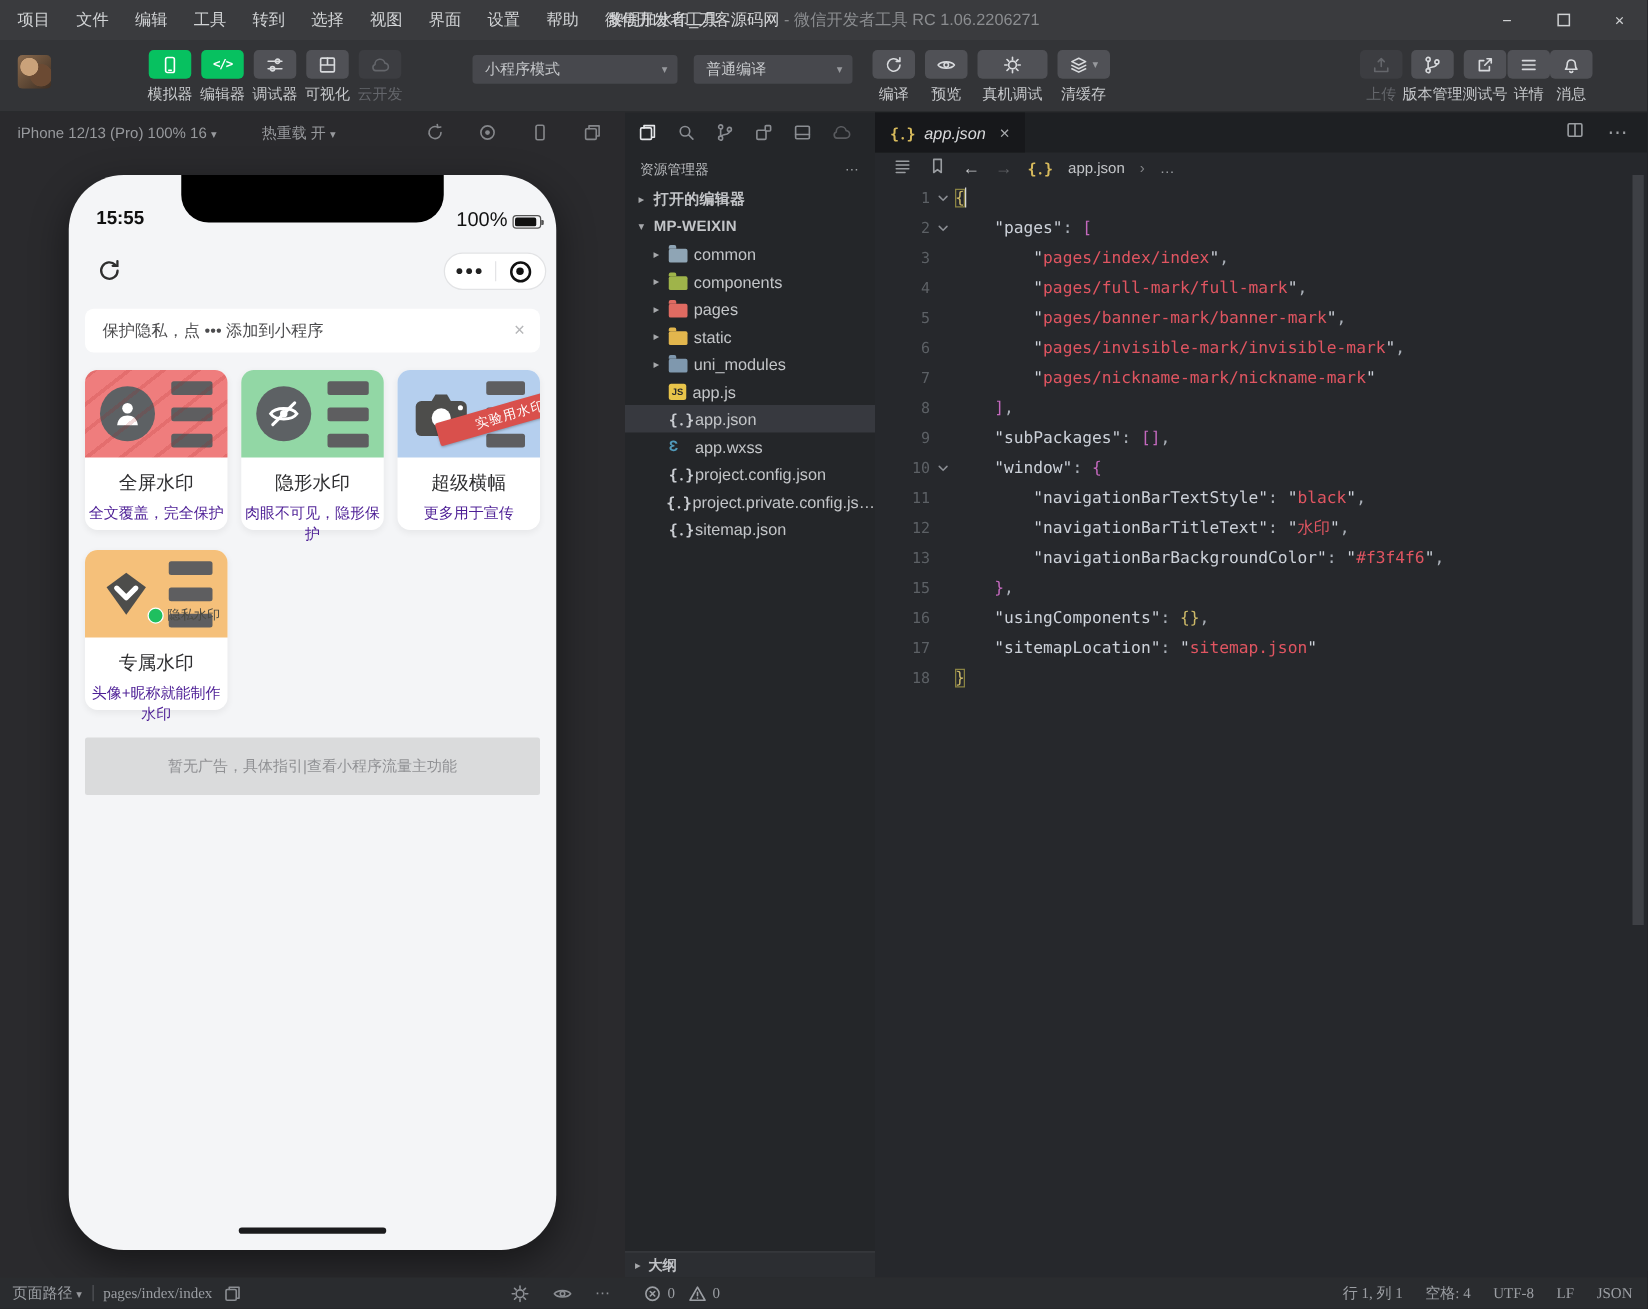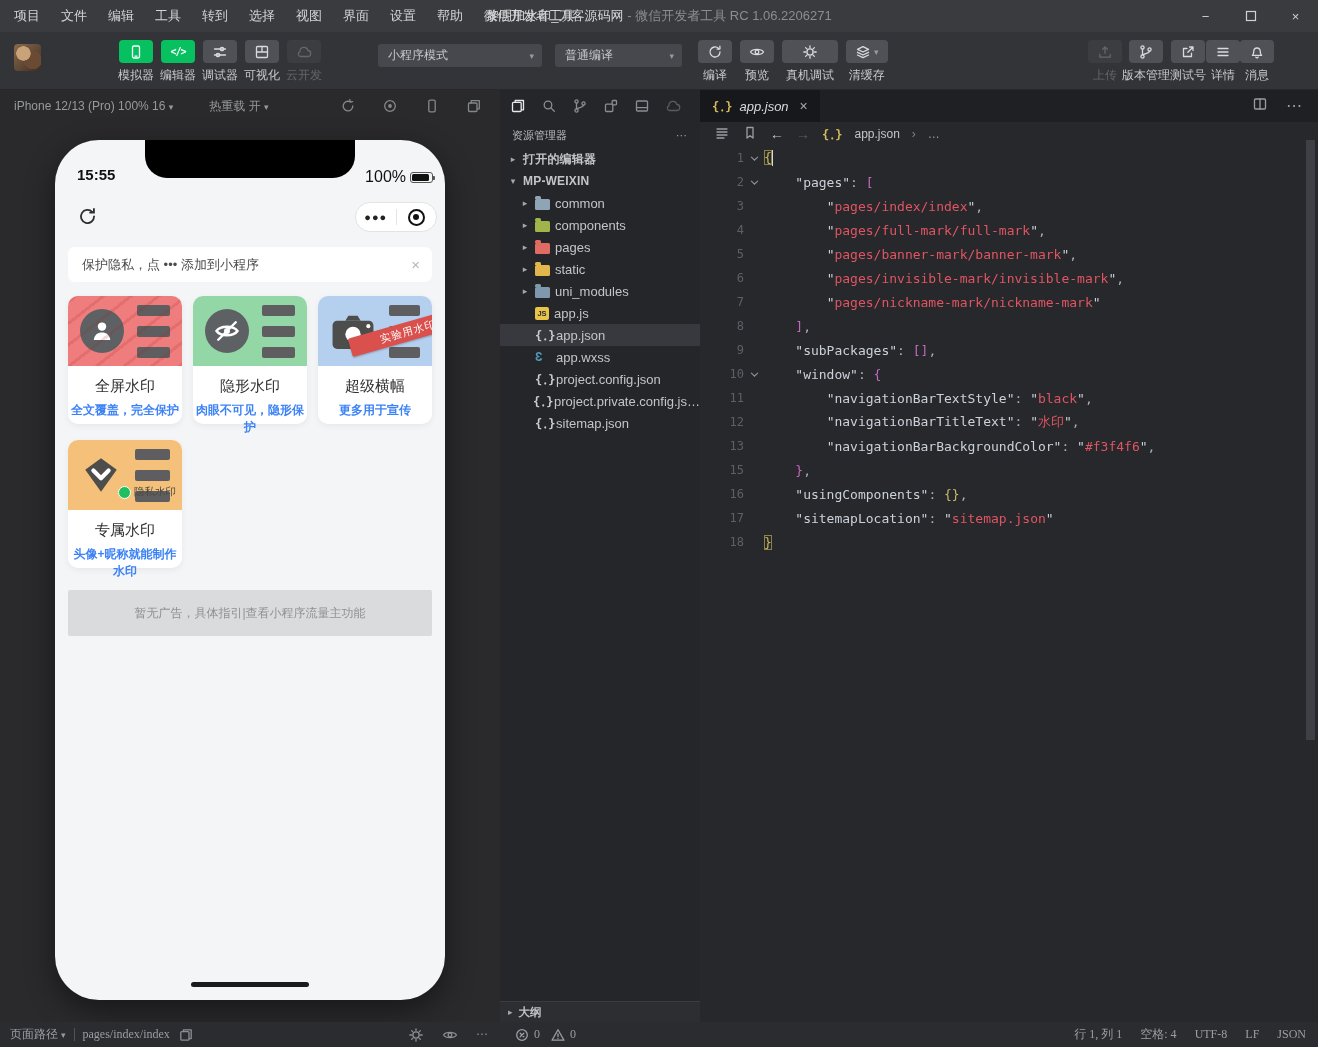--- a/index.html
+++ b/index.html
@@ -89,21 +89,21 @@
   .c-plain { color:#4d4d4b; flex:none; display:flex; }
   .bars { flex:1; display:flex; flex-direction:column; gap:10px; }
   .bar { height:11px; border-radius:2px; background:#5e5e60; }
   .ribbon { position:absolute; left:30px; top:26px; width:120px; height:19px; background:#d9504c;
     transform:rotate(-16deg); border-radius:2px; color:#fff; font-size:10.5px; letter-spacing:1px;
     display:flex; align-items:center; justify-content:center; box-shadow:0 1px 2px rgba(0,0,0,.25); }
   .badge { position:absolute; right:6px; top:45px; display:flex; align-items:center; gap:3px;
     font-size:10.5px; color:#4a4a42; }
   .badge .bdot { width:13px; height:13px; border-radius:50%; background:#1fbf5f; border:1.5px solid #fff; }
   .card-title { text-align:center; font-size:15px; color:#2e2e30; margin-top:11px; }
-  .card-sub { text-align:center; font-size:12px; color:#3b82f6; margin-top:6px;font-weight:bold; }
+  .card-sub { text-align:center; font-size:12px; color:#4c1d95; margin-top:6px; }
   .adbar { position:absolute; left:13px; right:13px; top:450px; height:46px; background:#dadbdc;
     border-radius:2px; display:flex; align-items:center; justify-content:center; font-size:12px; color:#909194; }
   .homebar { position:absolute; left:50%; transform:translateX(-50%); bottom:13px; width:118px;
     height:5px; border-radius:3px; background:#1b1b1d; }
 
   
   .exp-strip { height:32px; display:flex; align-items:center; gap:15px; padding-left:10px; color:#8a8d92; }
   .exp-strip .st-ic { display:flex; }
   .exp-strip .st-ic.bright { color:#e6e8eb; }
   .exp-strip .st-ic.dim { color:#595b5f; }

